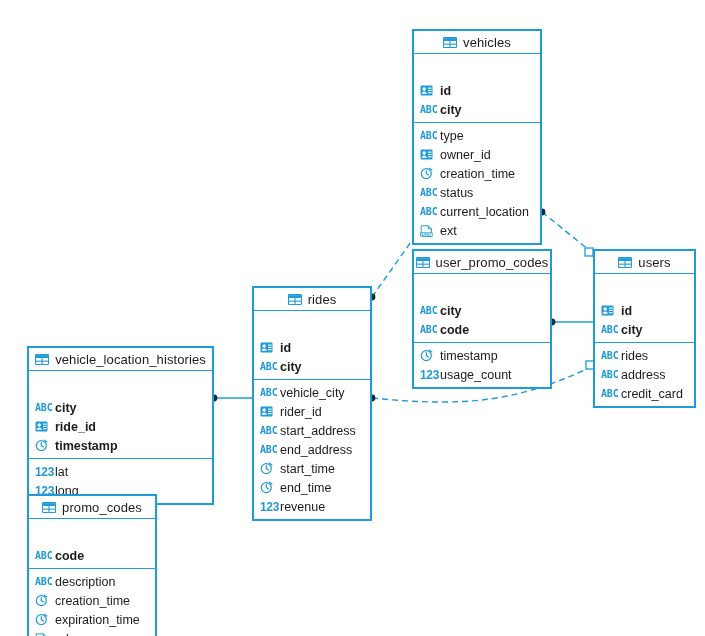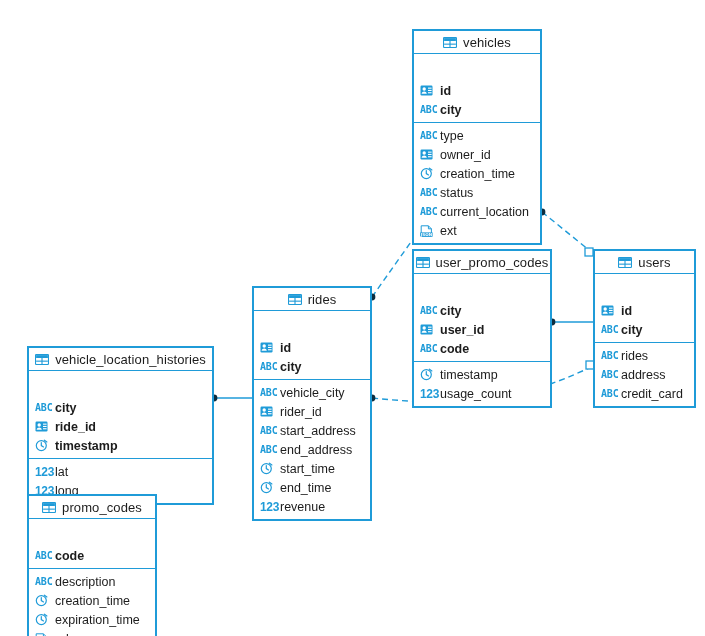--- a/index.html
+++ b/index.html
@@ -204,33 +204,20 @@
       </div>
       <div class="field-group pk">
         <div class="field-row key">
           <span class="ficon">
             <span class="abc-glyph">ABC</span>
           </span>
           <span class="field-name">city</span>
         </div>
         <div class="field-row key">
           <span class="ficon">
-            <svg width="13" height="11" viewBox="0 0 13 11">
-              <rect x="0.5" y="0.5" width="12" height="10" rx="1.2" fill="#1f9bd8"></rect>
-              <circle cx="4.2" cy="4" r="1.7" fill="#fff"></circle>
-              <path d="M1.6 8.8c0.35-1.5 1.35-2.2 2.6-2.2s2.25 0.7 2.6 2.2z" fill="#fff"></path>
-              <rect x="8" y="2.6" width="3.6" height="1.1" fill="#fff"></rect>
-              <rect x="8" y="4.9" width="3.6" height="1.1" fill="#fff"></rect>
-              <rect x="8" y="7.2" width="3.6" height="1.1" fill="#fff"></rect>
-            </svg>
-          </span>
-          <span class="field-name">user_id</span>
-        </div>
-        <div class="field-row key">
-          <span class="ficon">
             <span class="abc-glyph">ABC</span>
           </span>
           <span class="field-name">code</span>
         </div>
       </div>
       <div class="field-group">
         <div class="field-row">
           <span class="ficon">
             <svg width="13" height="13" viewBox="0 0 13 13">
               <circle cx="6.3" cy="6.6" r="5" fill="none" stroke="#1f9bd8" stroke-width="1.2"></circle>

